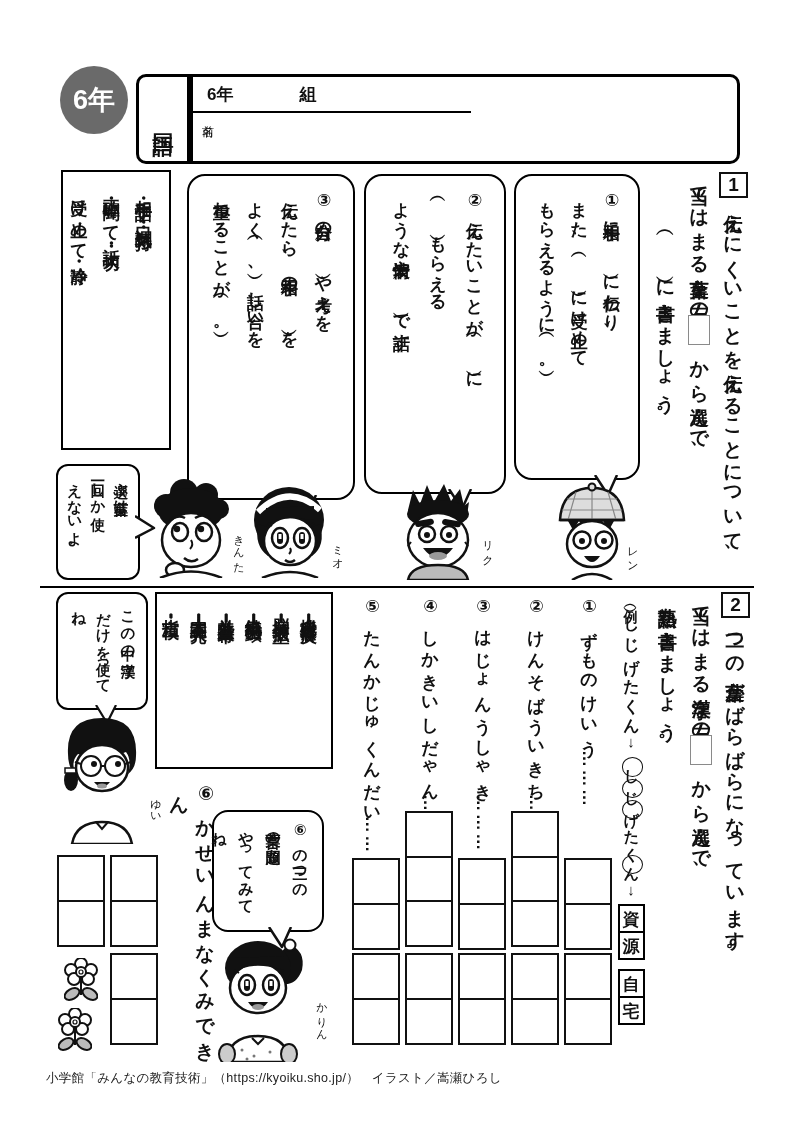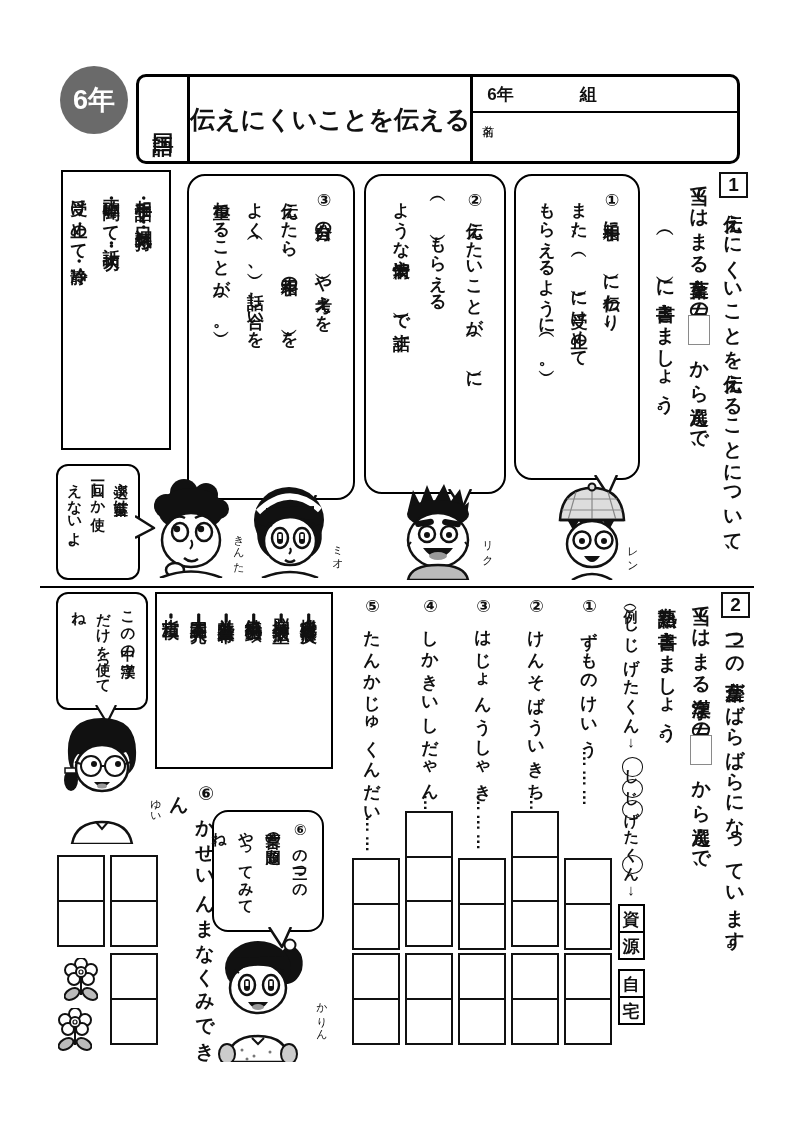--- a/index.html
+++ b/index.html
@@ -69,21 +69,20 @@
   .footer { font-size:12.5px; color:#222; letter-spacing:0.3px; }
 </style>
 </head>
 <body>
 
 <div class="page">
 
   <div class="abs grade-circle">6年</div>
   <div class="abs header-box">
     <div class="subject-cell vtext">国語</div>
-    <div class="title-cell">伝えにくいことを伝える</div>
     <div class="name-box">
       <div class="nb-top">
         <span>6年</span>
         <span class="nb-kumi">組</span>
       </div>
       <div class="nb-bottom">
         <span class="vtext nb-name-label">名前</span>
         <div class="nb-input"></div>
       </div>
     </div>
@@ -427,14 +426,15 @@
       <circle cx="17" cy="6" r="6" fill="#fff" stroke="#111" stroke-width="2"></circle>
       <circle cx="7" cy="12" r="6" fill="#fff" stroke="#111" stroke-width="2"></circle>
       <circle cx="27" cy="12" r="6" fill="#fff" stroke="#111" stroke-width="2"></circle>
       <circle cx="10" cy="21" r="6" fill="#fff" stroke="#111" stroke-width="2"></circle>
       <circle cx="24" cy="21" r="6" fill="#fff" stroke="#111" stroke-width="2"></circle>
       <circle cx="17" cy="14" r="5" fill="#fff" stroke="#111" stroke-width="2"></circle>
       <circle cx="17" cy="14" r="2" fill="none" stroke="#111" stroke-width="1.2"></circle>
     </svg>
   </div>
 
+  <div class="abs footer" style="left:46px; top:1070px;">小学館「みんなの教育技術」（https://kyoiku.sho.jp/）　イラスト／嵩瀬ひろし</div>
 
 </div>
 
 </body></html>

